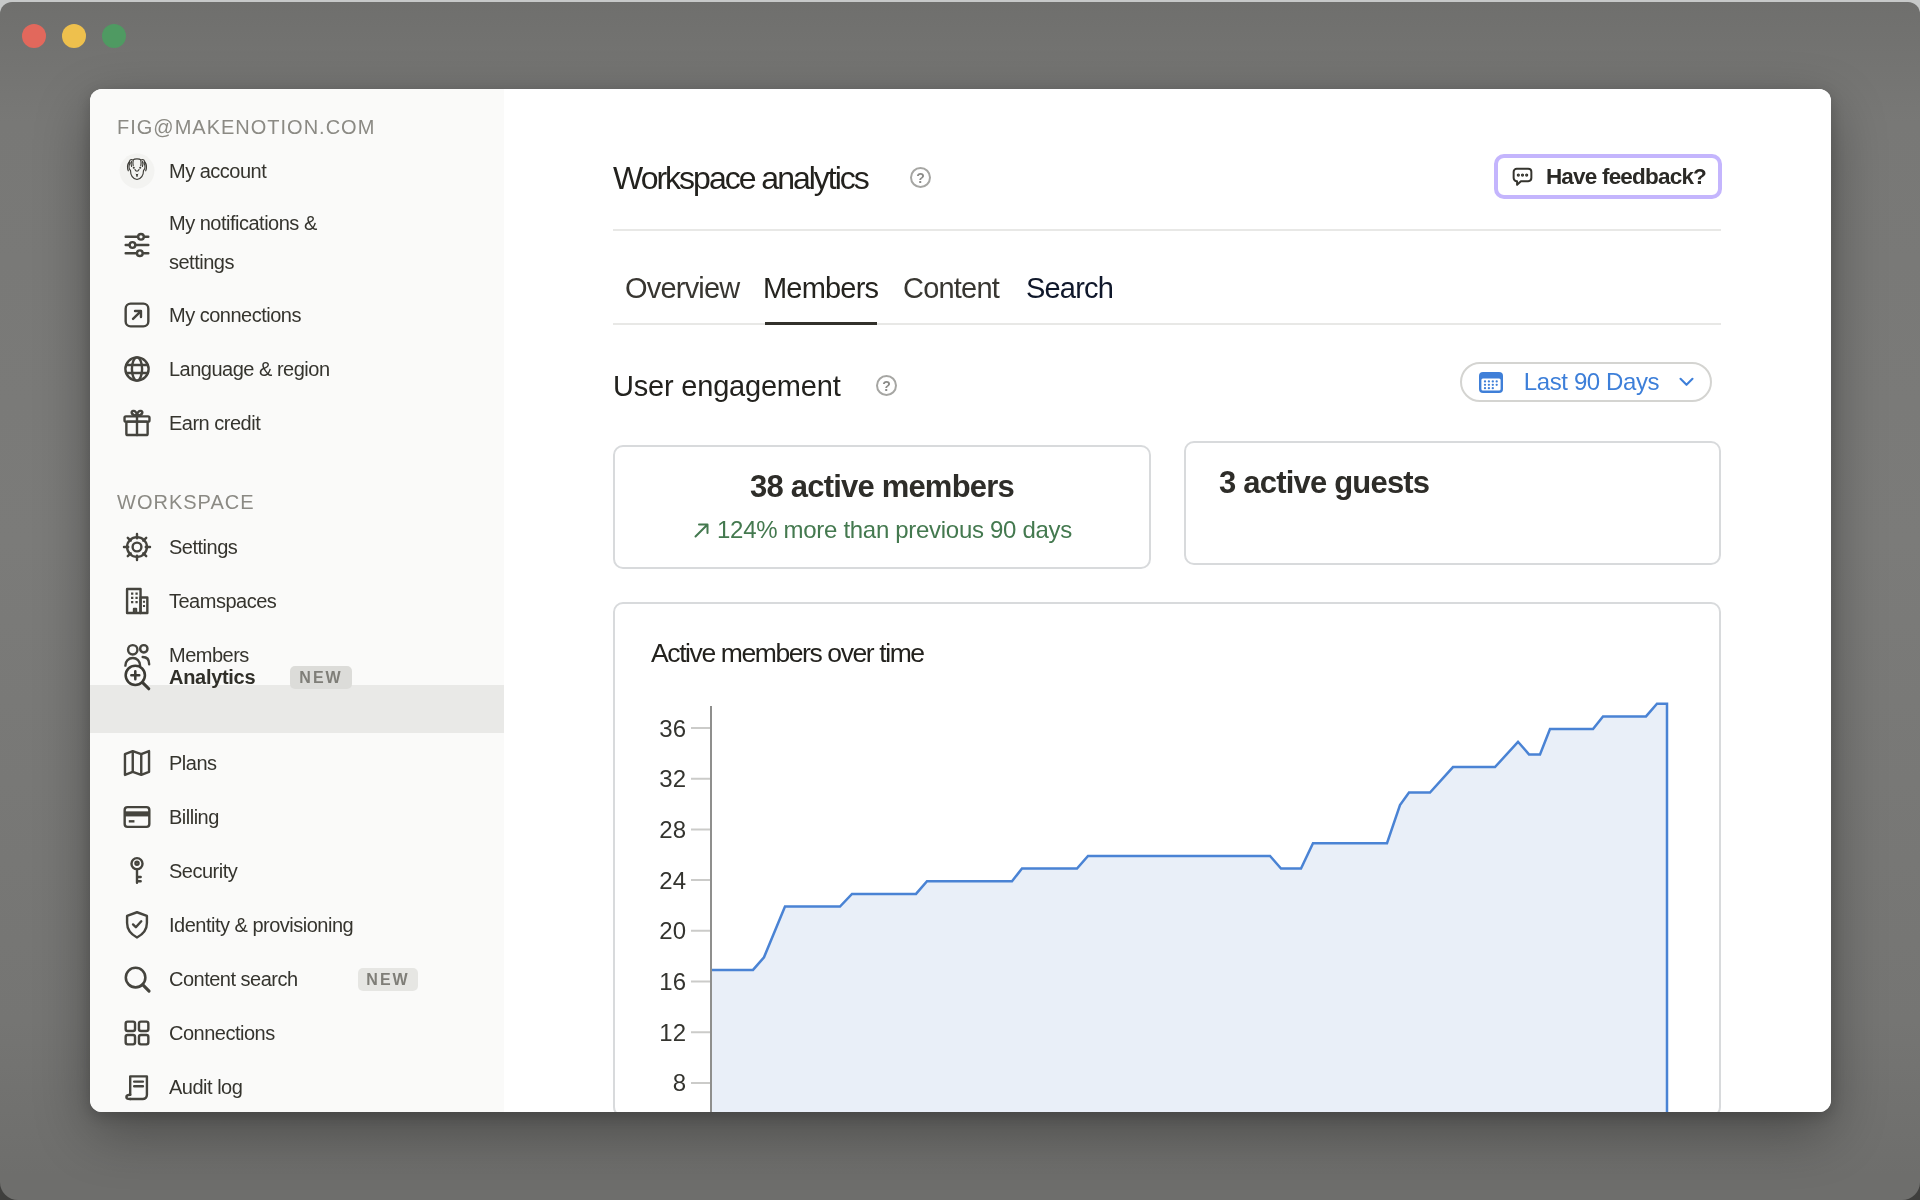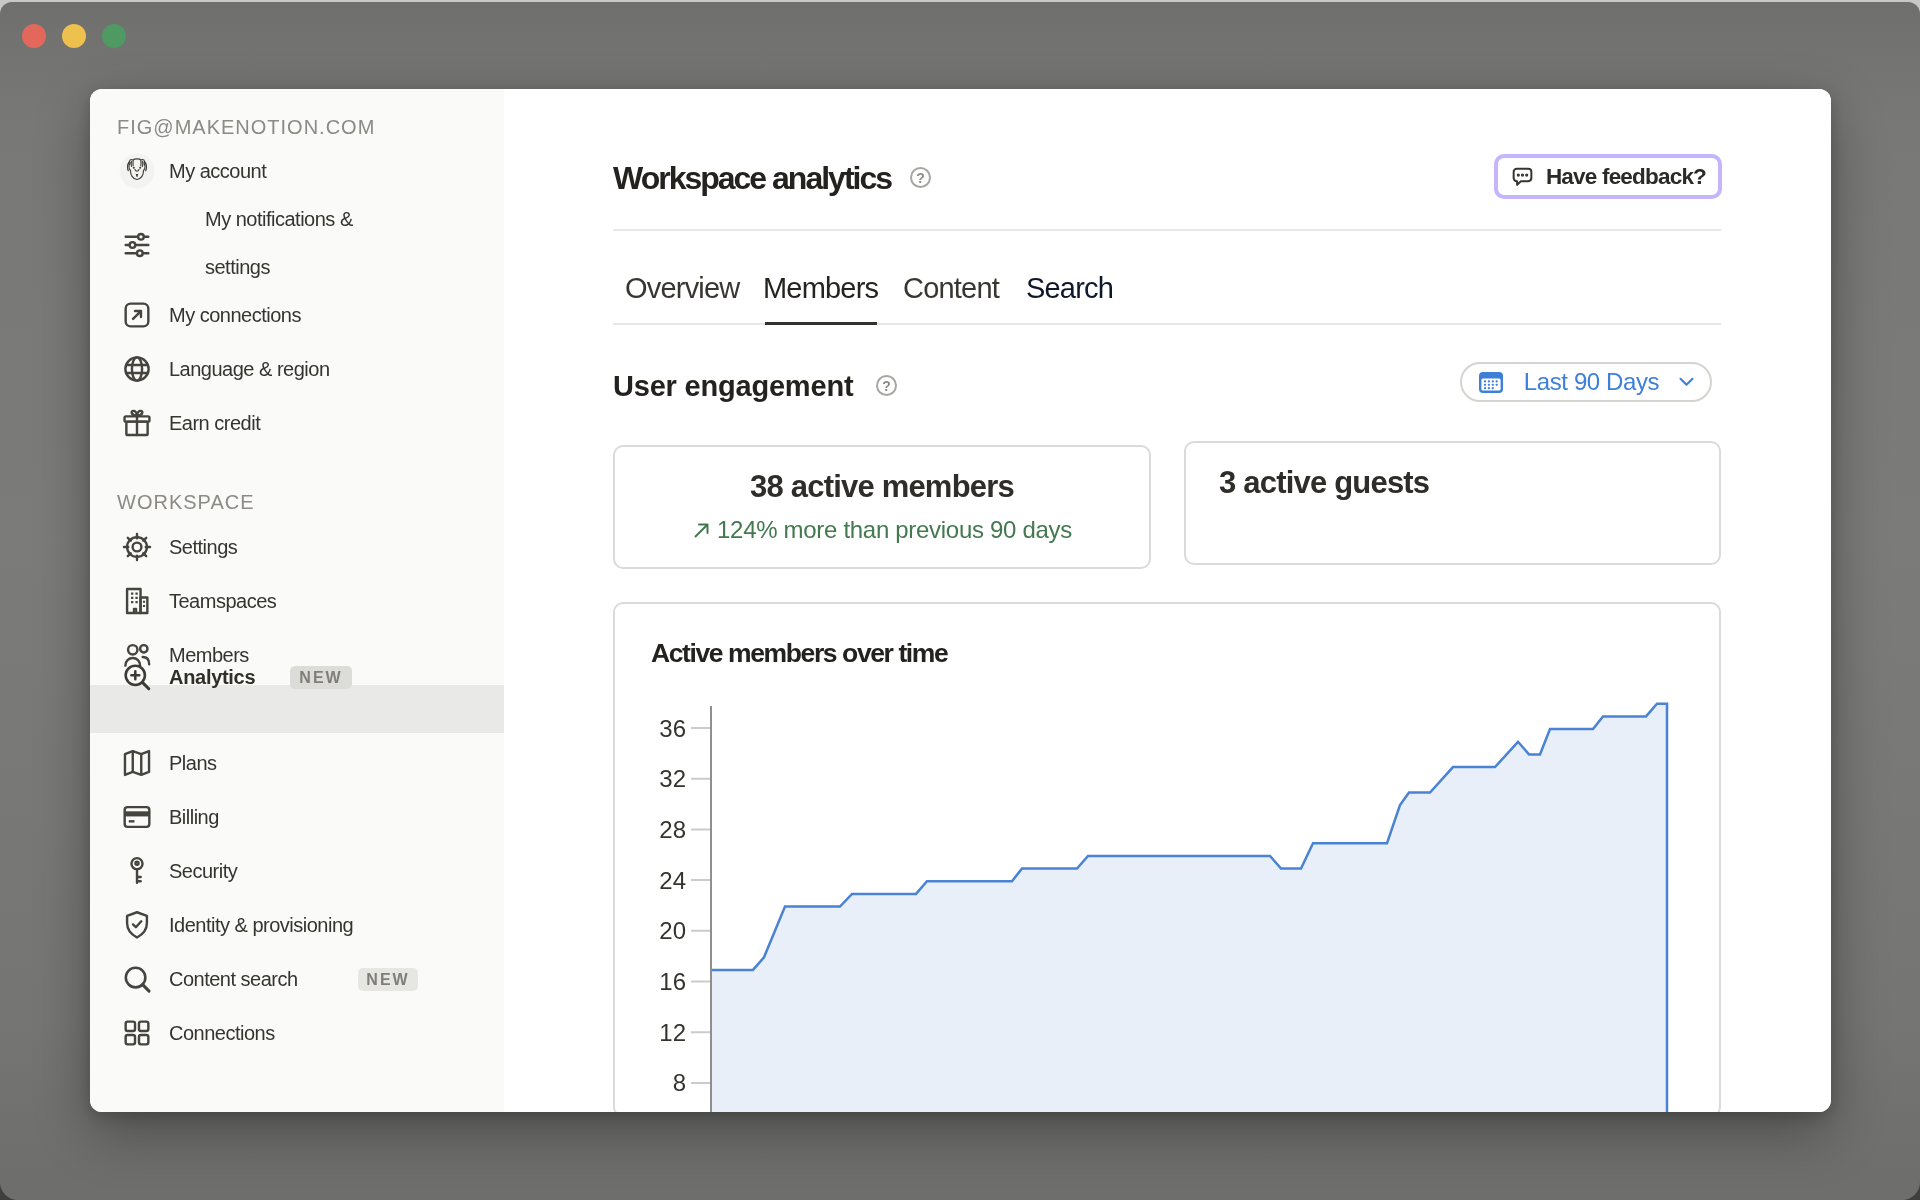--- a/index.html
+++ b/index.html
@@ -13,21 +13,21 @@
     border-radius:12px; box-shadow:0 20px 55px rgba(0,0,0,0.33), 0 4px 14px rgba(0,0,0,0.18); overflow:hidden; }
   .sidebar { position:absolute; left:0; top:0; width:414px; height:1023px; background:#fafaf9; }
   .shead { position:absolute; left:27px; font-size:20px; letter-spacing:1px; color:#8b8a84; font-weight:500; }
   .row { position:absolute; left:0; width:414px; height:44px; display:flex; align-items:center; }
   .row .ic { position:absolute; left:30px; width:34px; height:34px; display:flex; align-items:center; justify-content:center; }
   .row .lb { position:absolute; left:79px; font-size:20px; letter-spacing:-0.5px; color:#35342e; white-space:nowrap; }
   .sel { position:absolute; left:0; width:414px; height:48px; background:#e9e9e7; }
   .badge { position:absolute; font-size:16px; font-weight:600; letter-spacing:2px; color:#7f7e78;
     display:flex; align-items:center; justify-content:center; border-radius:5px; }
   .content { position:absolute; left:414px; top:0; width:1327px; height:1023px; background:#ffffff; }
-  .h1 { position:absolute; font-weight:700; color:#23221e; }
+  .h1 { position:absolute; font-weight:400; color:#23221e; }
   .help { position:absolute; width:21px; height:21px; border:2px solid #a6a6a3; border-radius:50%;
     color:#8b8b88; font-size:14px; font-weight:700; display:flex; align-items:center; justify-content:center; }
   .divider { position:absolute; height:2px; background:#e8e8e6; }
 </style>
 </head>
 <body>
 <div class="topstrip"></div>
 <div class="chrome"></div>
 <div class="tl" style="left:22px; background:#e2685c;"></div>
 <div class="tl" style="left:62px; background:#eec04d;"></div>
@@ -60,21 +60,21 @@
 
     <div class="row" style="top:114px; height:80px;">
       <span class="ic" style="top:25px;">
         <svg width="34" height="34" viewBox="0 0 24 24" fill="none" stroke="#45443e" stroke-width="1.7" stroke-linecap="round">
           <path d="M4 6.2h16 M4 12h16 M4 17.8h16"></path>
           <circle cx="14.8" cy="6.2" r="2" fill="#fafaf9"></circle>
             <circle cx="8.8" cy="12" r="2" fill="#fafaf9"></circle>
             <circle cx="14" cy="17.8" r="2" fill="#fafaf9"></circle>
         </svg>
       </span>
-      <span class="lb" style="line-height:48px;margin-left:36px;">My notifications &amp;<br>settings</span>
+      <span class="lb" style="line-height:39px;">My notifications &amp;<br>settings</span>
     </div>
 
     <div class="row" style="top:204px;">
       <span class="ic">
         <svg width="34" height="34" viewBox="0 0 24 24" fill="none" stroke="#45443e" stroke-width="1.7" stroke-linecap="round" stroke-linejoin="round">
           <rect x="4" y="4" width="16" height="16" rx="3.5"></rect>
           <path d="M9.2 14.8 L14.6 9.4 M10.6 9.2h4.2v4.2"></path>
         </svg>
       </span>
       <span class="lb">My connections</span>
@@ -212,20 +212,30 @@
         <svg width="34" height="34" viewBox="0 0 24 24" fill="none" stroke="#45443e" stroke-width="1.7" stroke-linejoin="round">
           <rect x="4" y="4" width="6.6" height="6.6" rx="1.4"></rect>
           <rect x="13.4" y="4" width="6.6" height="6.6" rx="1.4"></rect>
           <rect x="4" y="13.4" width="6.6" height="6.6" rx="1.4"></rect>
           <rect x="13.4" y="13.4" width="6.6" height="6.6" rx="1.4"></rect>
         </svg>
       </span>
       <span class="lb">Connections</span>
     </div>
 
+    <div class="row" style="top:976px;">
+      <span class="ic">
+        <svg width="34" height="34" viewBox="0 0 24 24" fill="none" stroke="#45443e" stroke-width="1.7" stroke-linecap="round" stroke-linejoin="round">
+          <path d="M7.2 17.5 V4.5 H19 V17.5 C19 19.2 17.8 20.5 16 20.5 H7.2"></path>
+          <path d="M7.2 17.5 C5.6 17.5 4.5 18.1 4.5 19 C4.5 19.9 5.6 20.5 7.2 20.5"></path>
+          <path d="M10 8.2h6.2 M10 11.5h6.2"></path>
+        </svg>
+      </span>
+      <span class="lb">Audit log</span>
+    </div>
   </div>
   <div class="content" id="ct">
     <div class="h1" style="left:109px; top:71px; font-size:32px; letter-spacing:-2px;">Workspace analytics</div>
     <div class="help" style="left:406px; top:78px;">?</div>
 
     <div style="position:absolute; left:990px; top:65px; width:228px; height:45px; border:4px solid #c4b5fd; border-radius:10px; display:flex; align-items:center; justify-content:center; gap:11px;">
       <svg width="25" height="25" viewBox="0 0 24 24" fill="none" stroke="#35342e" stroke-width="1.9" stroke-linecap="round" stroke-linejoin="round">
         <path d="M3.5 7.5 C3.5 5.8 4.8 4.5 6.5 4.5 H17.5 C19.2 4.5 20.5 5.8 20.5 7.5 V13.5 C20.5 15.2 19.2 16.5 17.5 16.5 H10.5 L6.8 20 V16.5 H6.5 C4.8 16.5 3.5 15.2 3.5 13.5 Z"></path>
         <circle cx="8" cy="10.6" r="0.6" fill="#35342e"></circle>
           <circle cx="12" cy="10.6" r="0.6" fill="#35342e"></circle>

